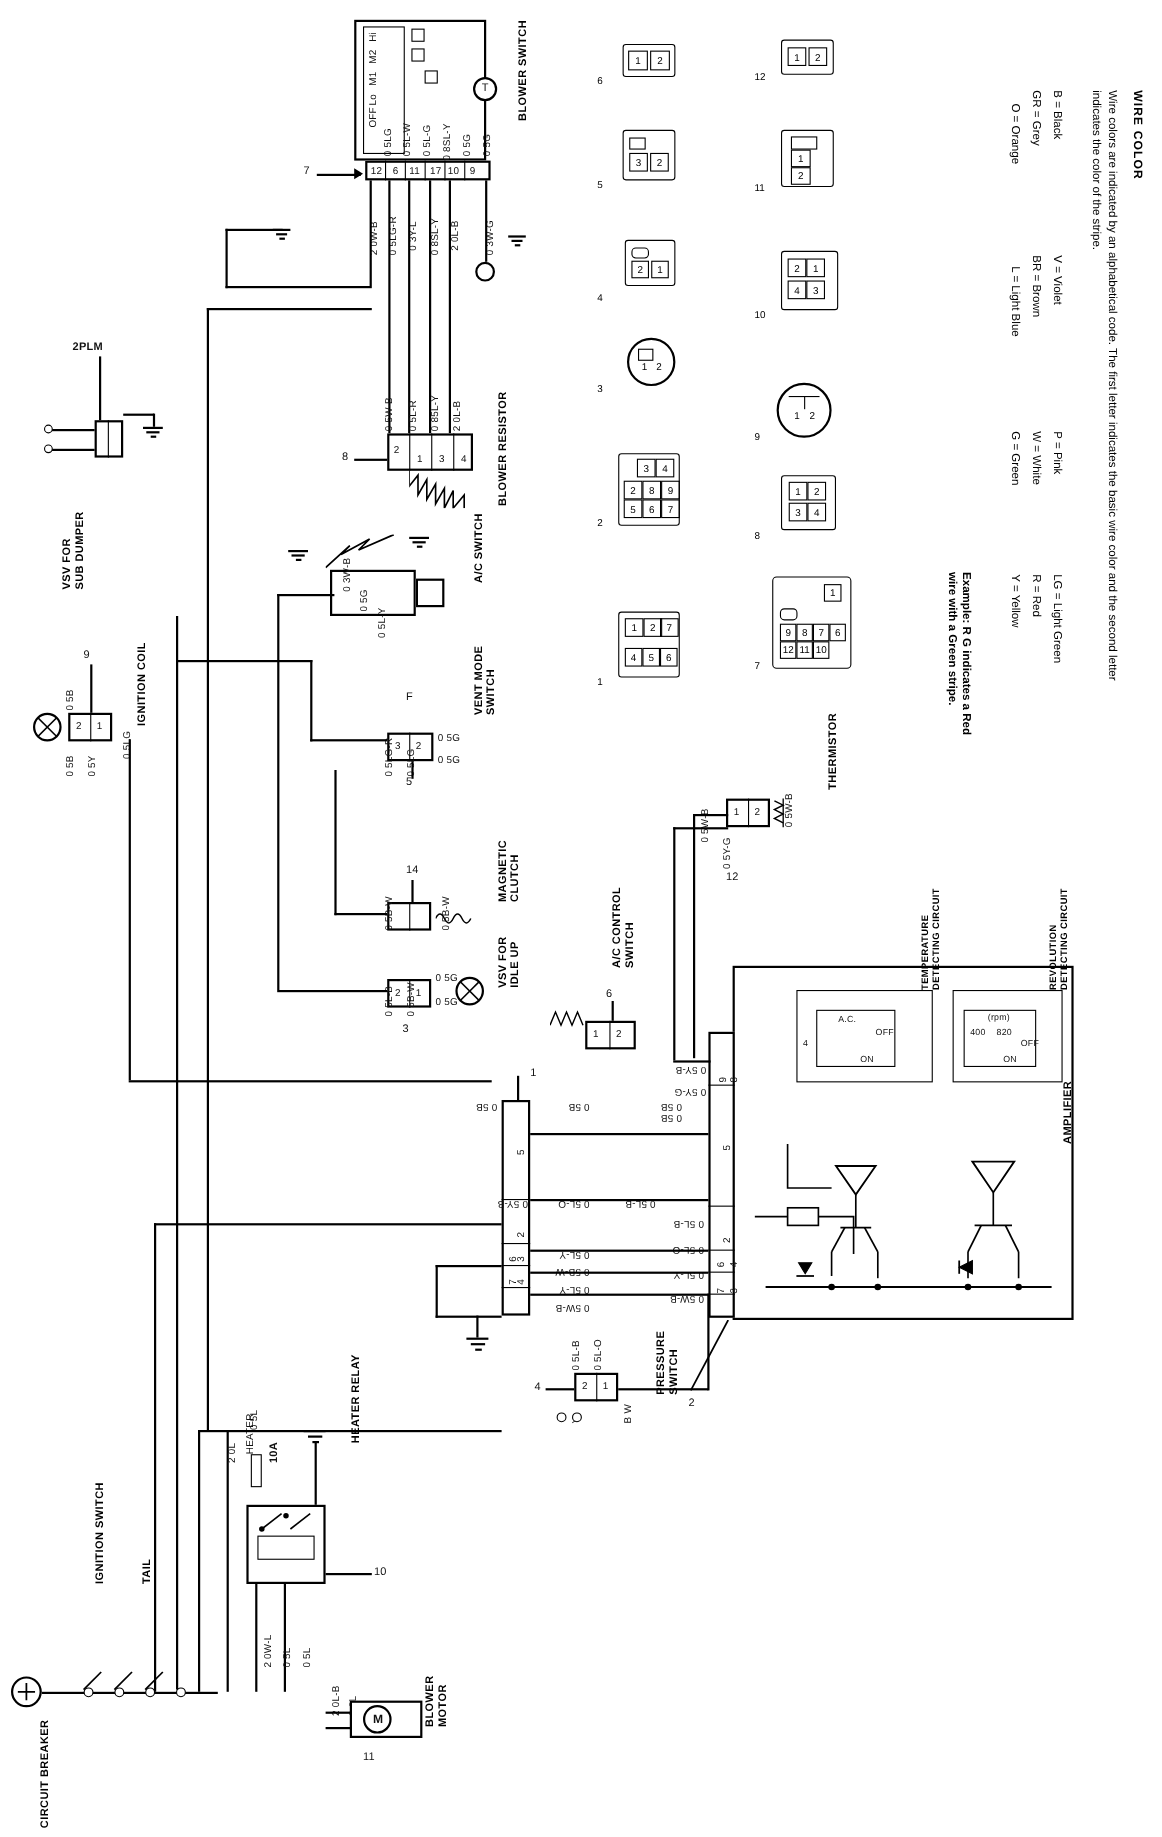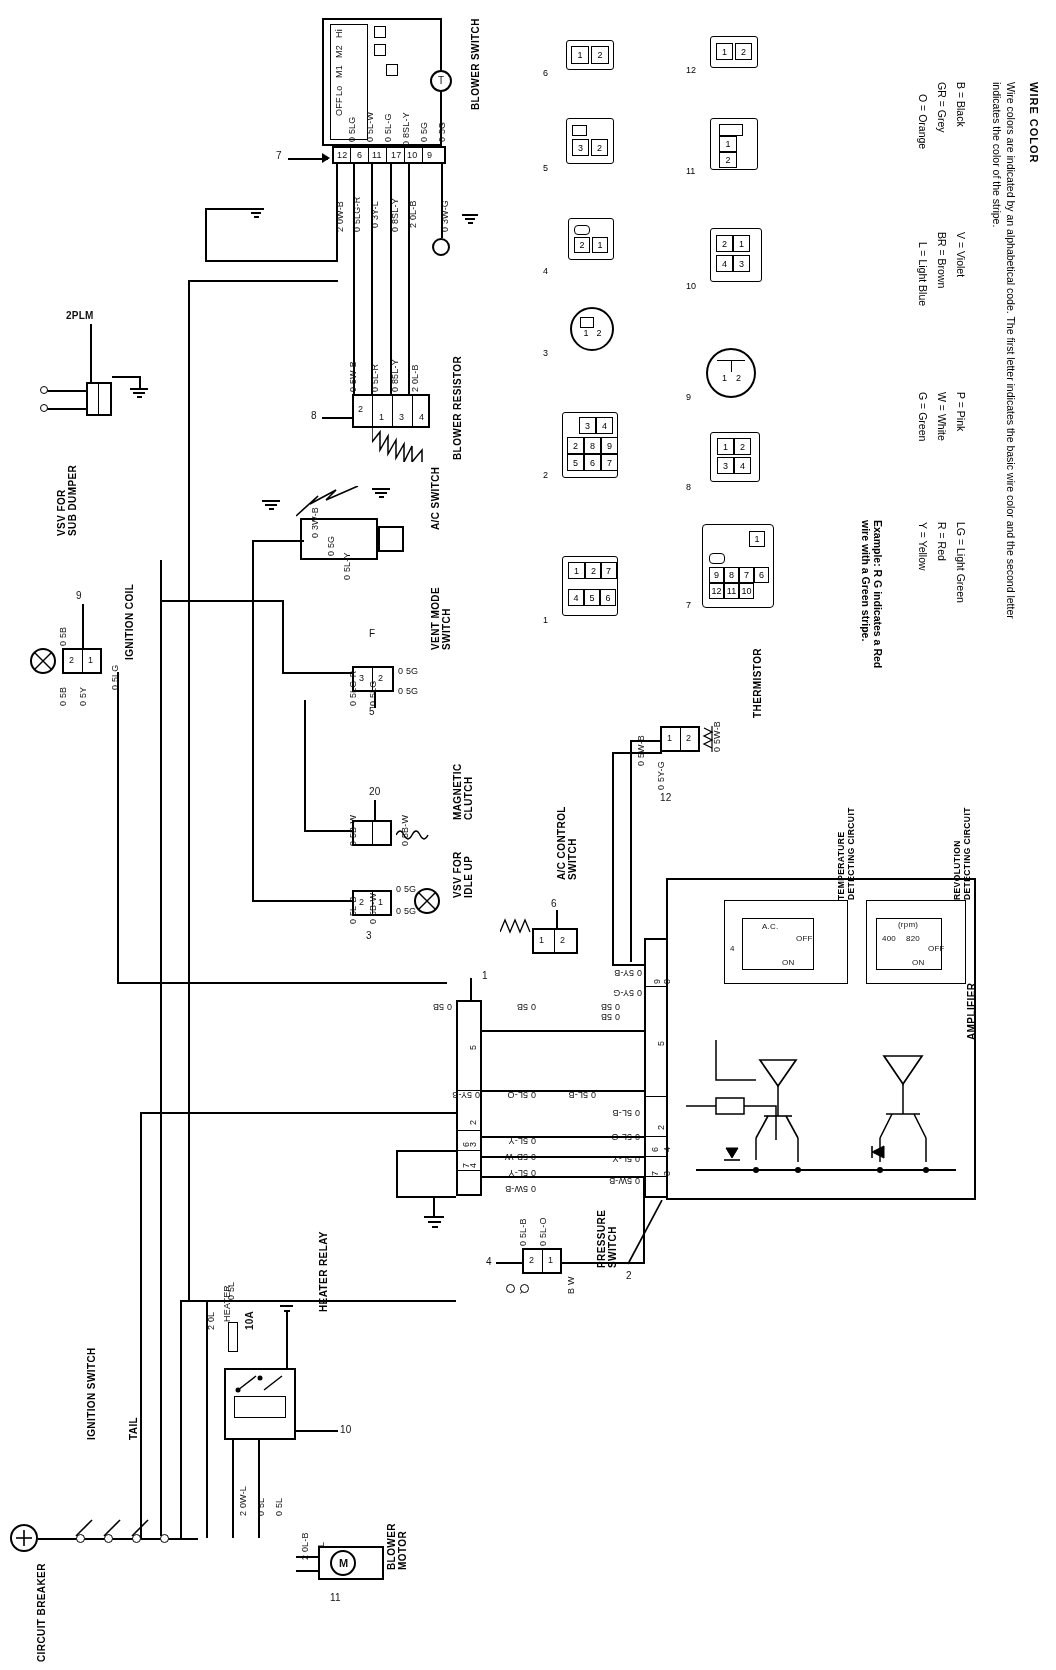--- a/index.html
+++ b/index.html
@@ -337,21 +337,21 @@
 CLUTCH</div>
   <div class="bx2" style="left:352px;top:820px;width:40px;height:26px;"></div>
   <div class="v" style="left:372px;top:820px;height:26px;"></div>
   <div class="lbl rot90" style="left:348px;top:846px;font-size:9px;">0 5B-W</div>
   <div class="lbl rot90" style="left:400px;top:846px;font-size:9px;">0 5B-W</div>
   <div class="abs" style="left:396px;top:828px;width:34px;height:14px;">
     <svg width="34" height="14">
         <path d="M0,7 q4,-8 8,0 q4,8 8,0 q4,-8 8,0 q4,8 8,0" fill="none" stroke="#000" stroke-width="1.4"></path>
       </svg>
   </div>
-  <div class="lbl" style="left:369px;top:786px;">20</div>
+  <div class="lbl" style="left:369px;top:786px;">14</div>
   <div class="v2" style="left:374px;top:800px;height:20px;"></div>
 
   <div class="cap rot90" style="left:452px;top:898px;white-space:pre;">VSV FOR
 IDLE UP</div>
   <div class="bx2" style="left:352px;top:890px;width:40px;height:26px;"></div>
   <div class="v" style="left:372px;top:890px;height:26px;"></div>
   <div class="lbl" style="left:359px;top:897px;font-size:9px;">2</div>
   <div class="lbl" style="left:378px;top:897px;font-size:9px;">1</div>
   <div class="circ" style="left:414px;top:888px;width:26px;height:26px;"></div>
   <div class="abs" style="left:418px;top:892px;width:18px;height:18px;">

